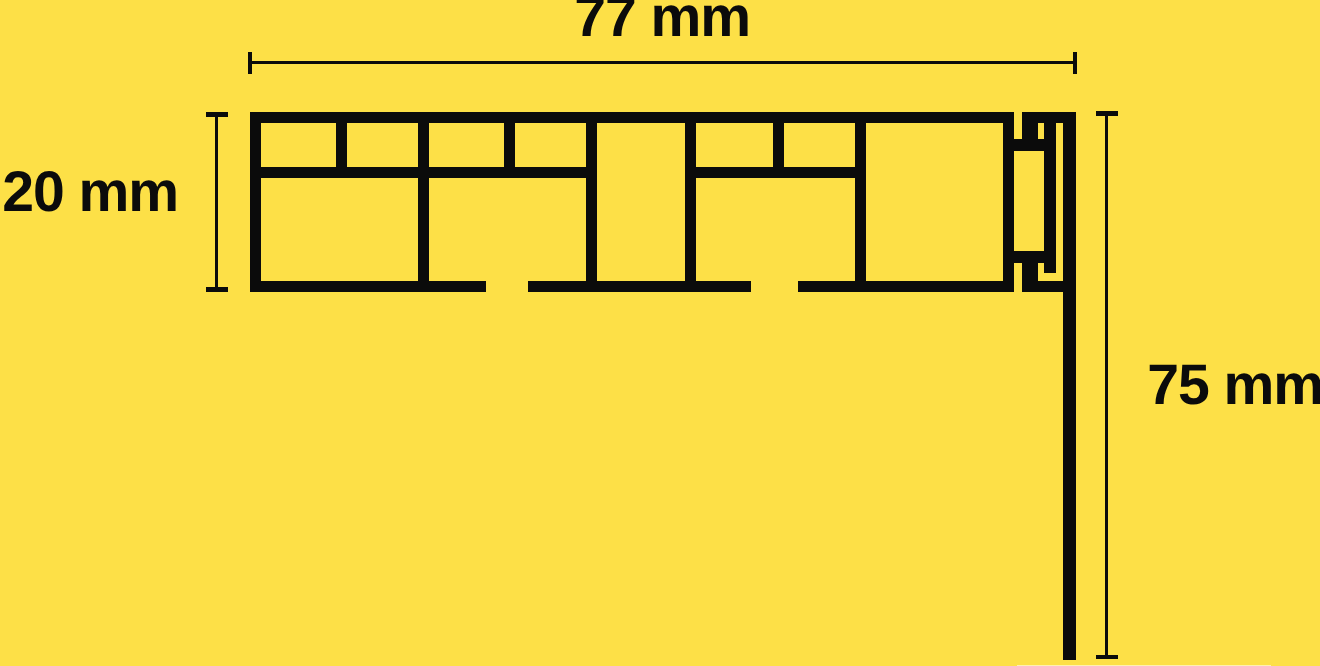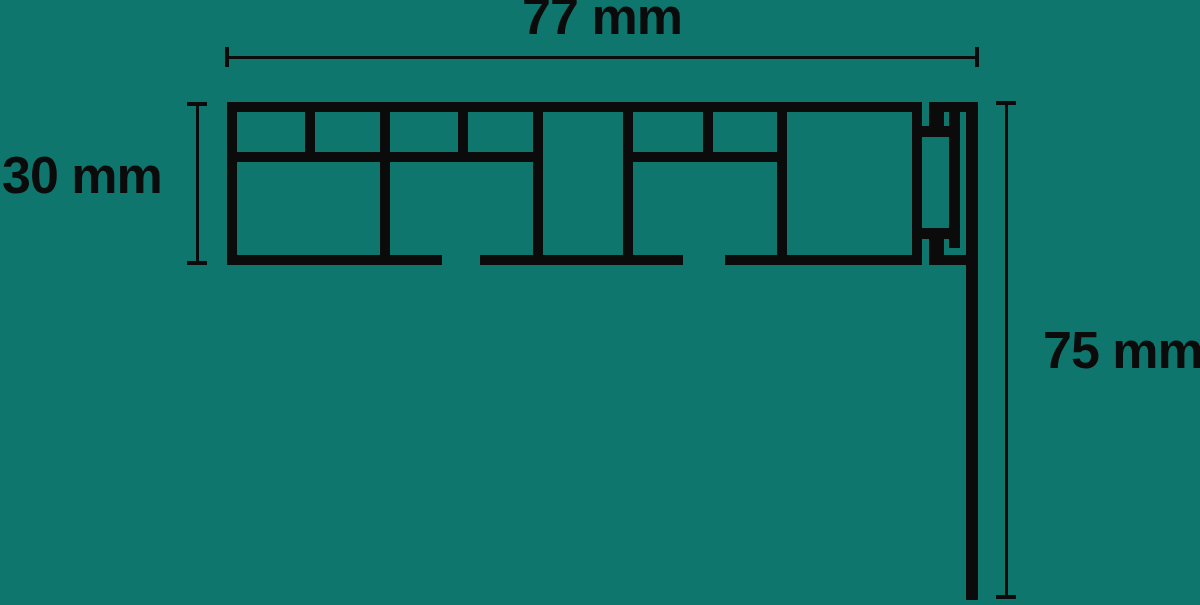--- a/index.html
+++ b/index.html
@@ -4,21 +4,21 @@
 <style>
   html, body {
     margin: 0;
     padding: 0;
     background: #ffffff;
   }
   .stage {
     position: relative;
     width: 1200px;
     height: 605px;
-    background: #0f766e;
+    background: #fde047;
     overflow: hidden;
     font-family: "Liberation Sans", sans-serif;
   }
   .stage svg {
     position: absolute;
     left: 0;
     top: 0;
     width: 1200px;
     height: 605px;
     shape-rendering: crispEdges;
@@ -86,16 +86,16 @@
         <rect x="187" y="102" width="20" height="4" fill="#0b0b0b"></rect>
         <rect x="187" y="261" width="20" height="4" fill="#0b0b0b"></rect>
         <rect x="1004.5" y="103" width="3" height="494" fill="#0b0b0b"></rect>
         <rect x="996" y="101" width="20" height="4" fill="#0b0b0b"></rect>
         <rect x="996" y="595" width="20" height="4" fill="#0b0b0b"></rect>
       </g>
   </svg>
 
   <div class="dim-label" id="lbl-width">77 mm</div>
 
-  <div class="dim-label" id="lbl-height">30 mm</div>
+  <div class="dim-label" id="lbl-height">20 mm</div>
 
   <div class="dim-label" id="lbl-drop">75 mm</div>
 </div>
 
 </body></html>

